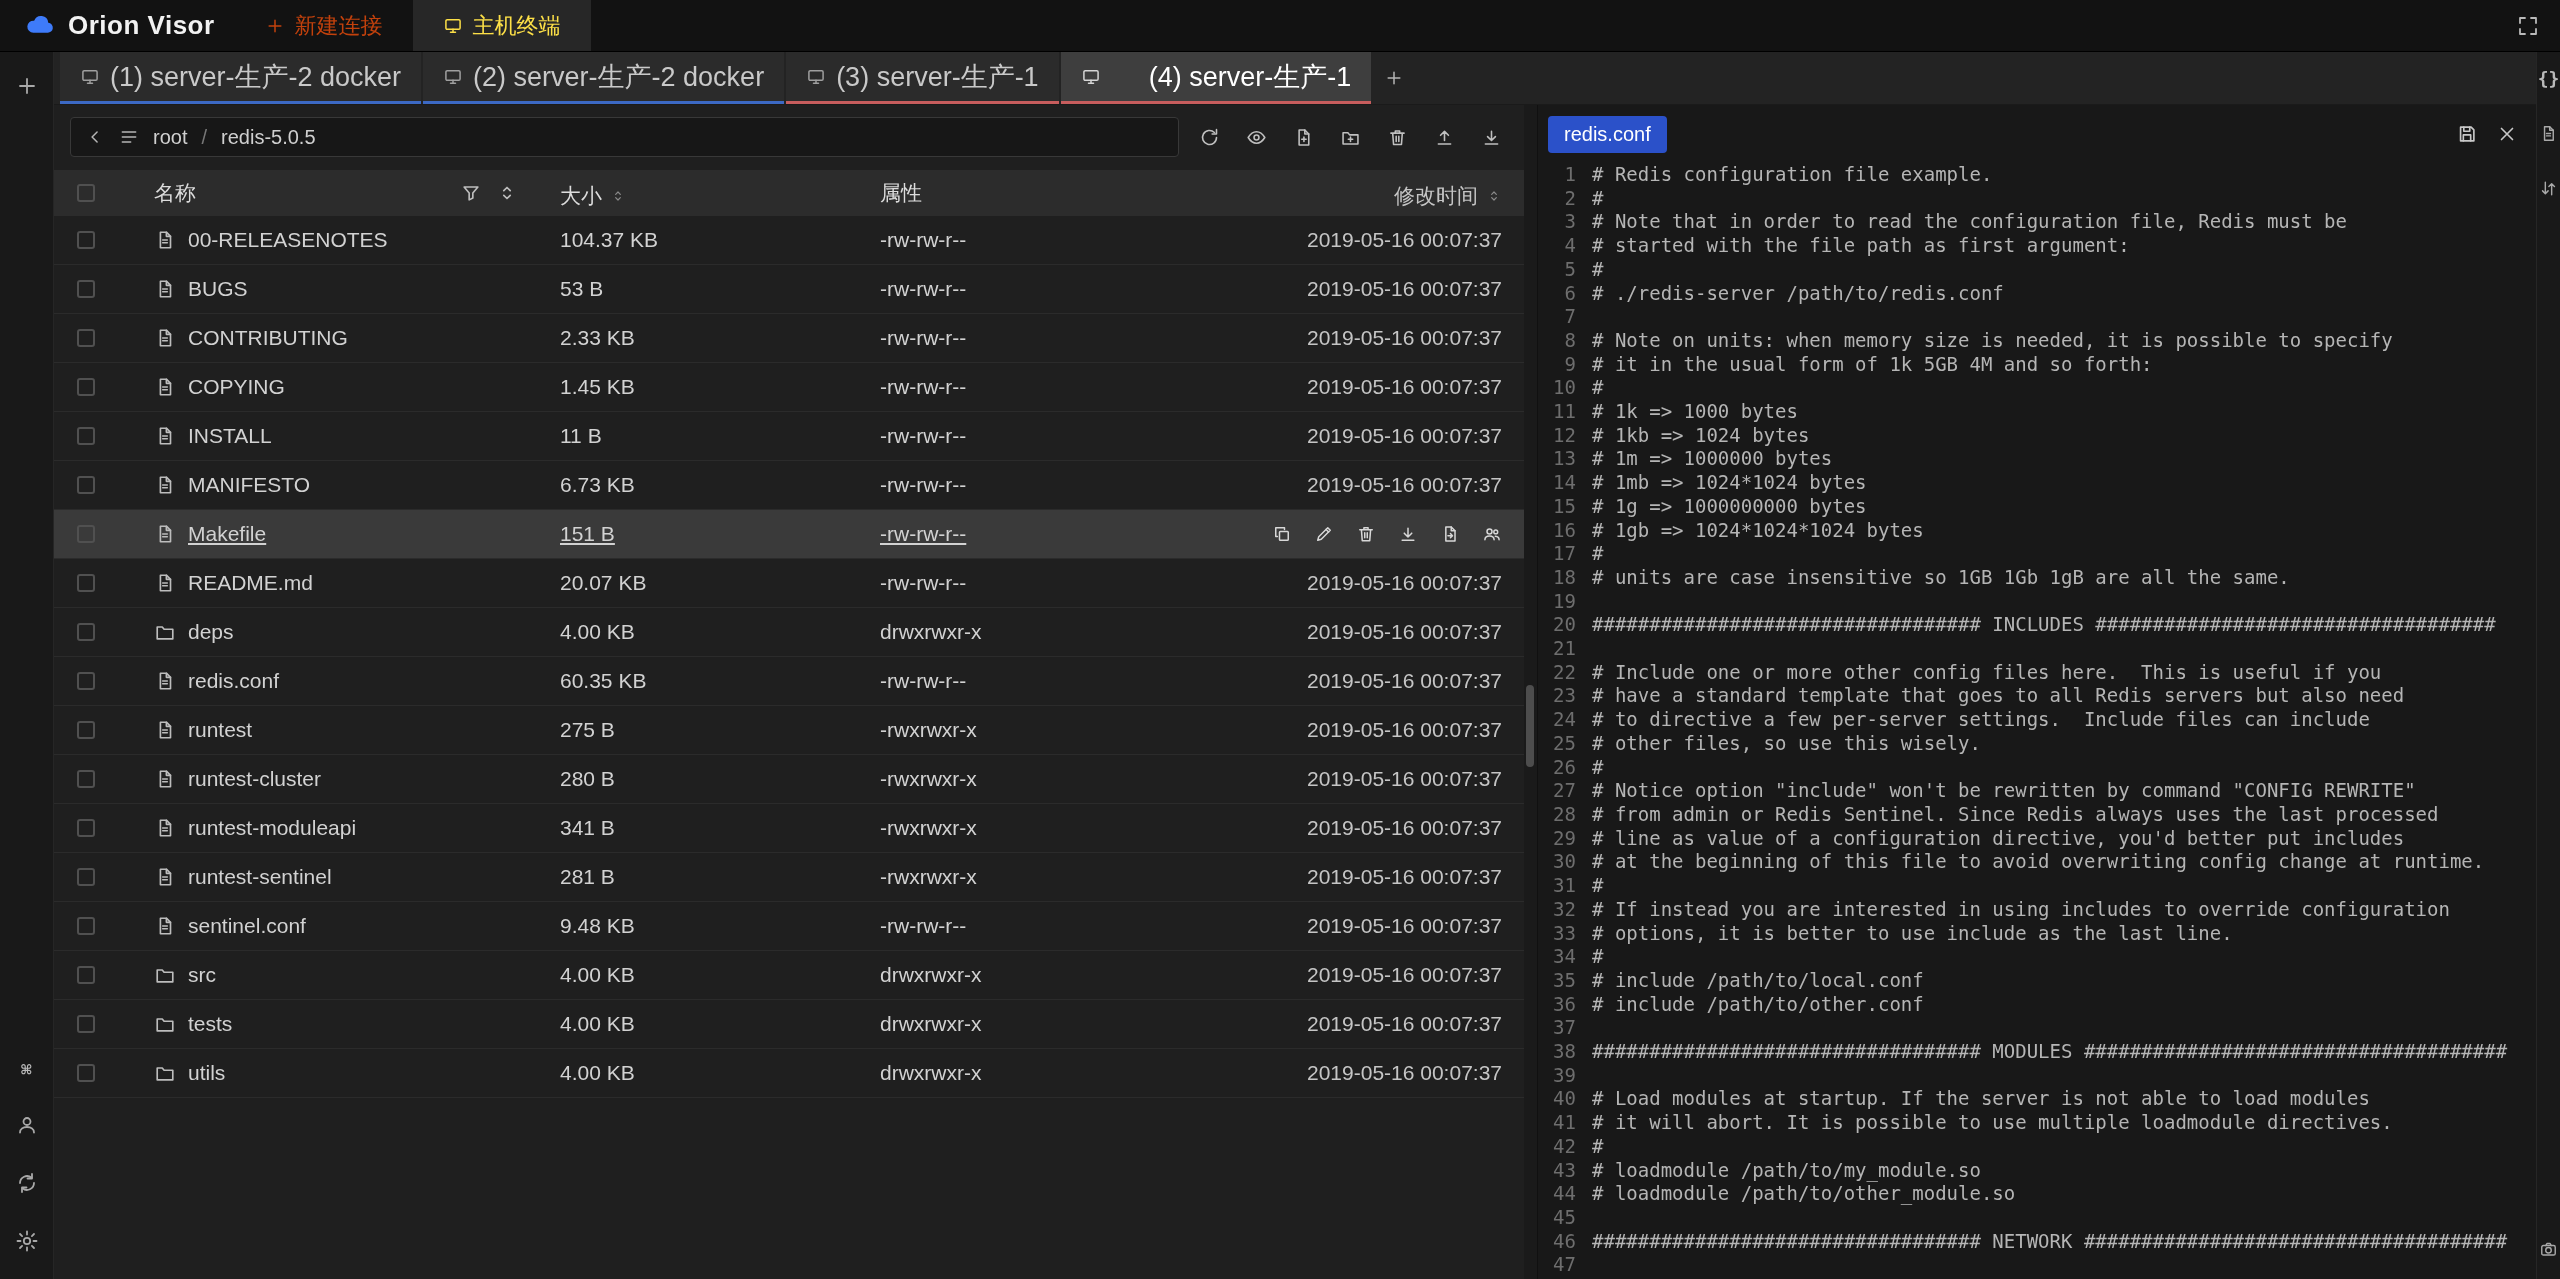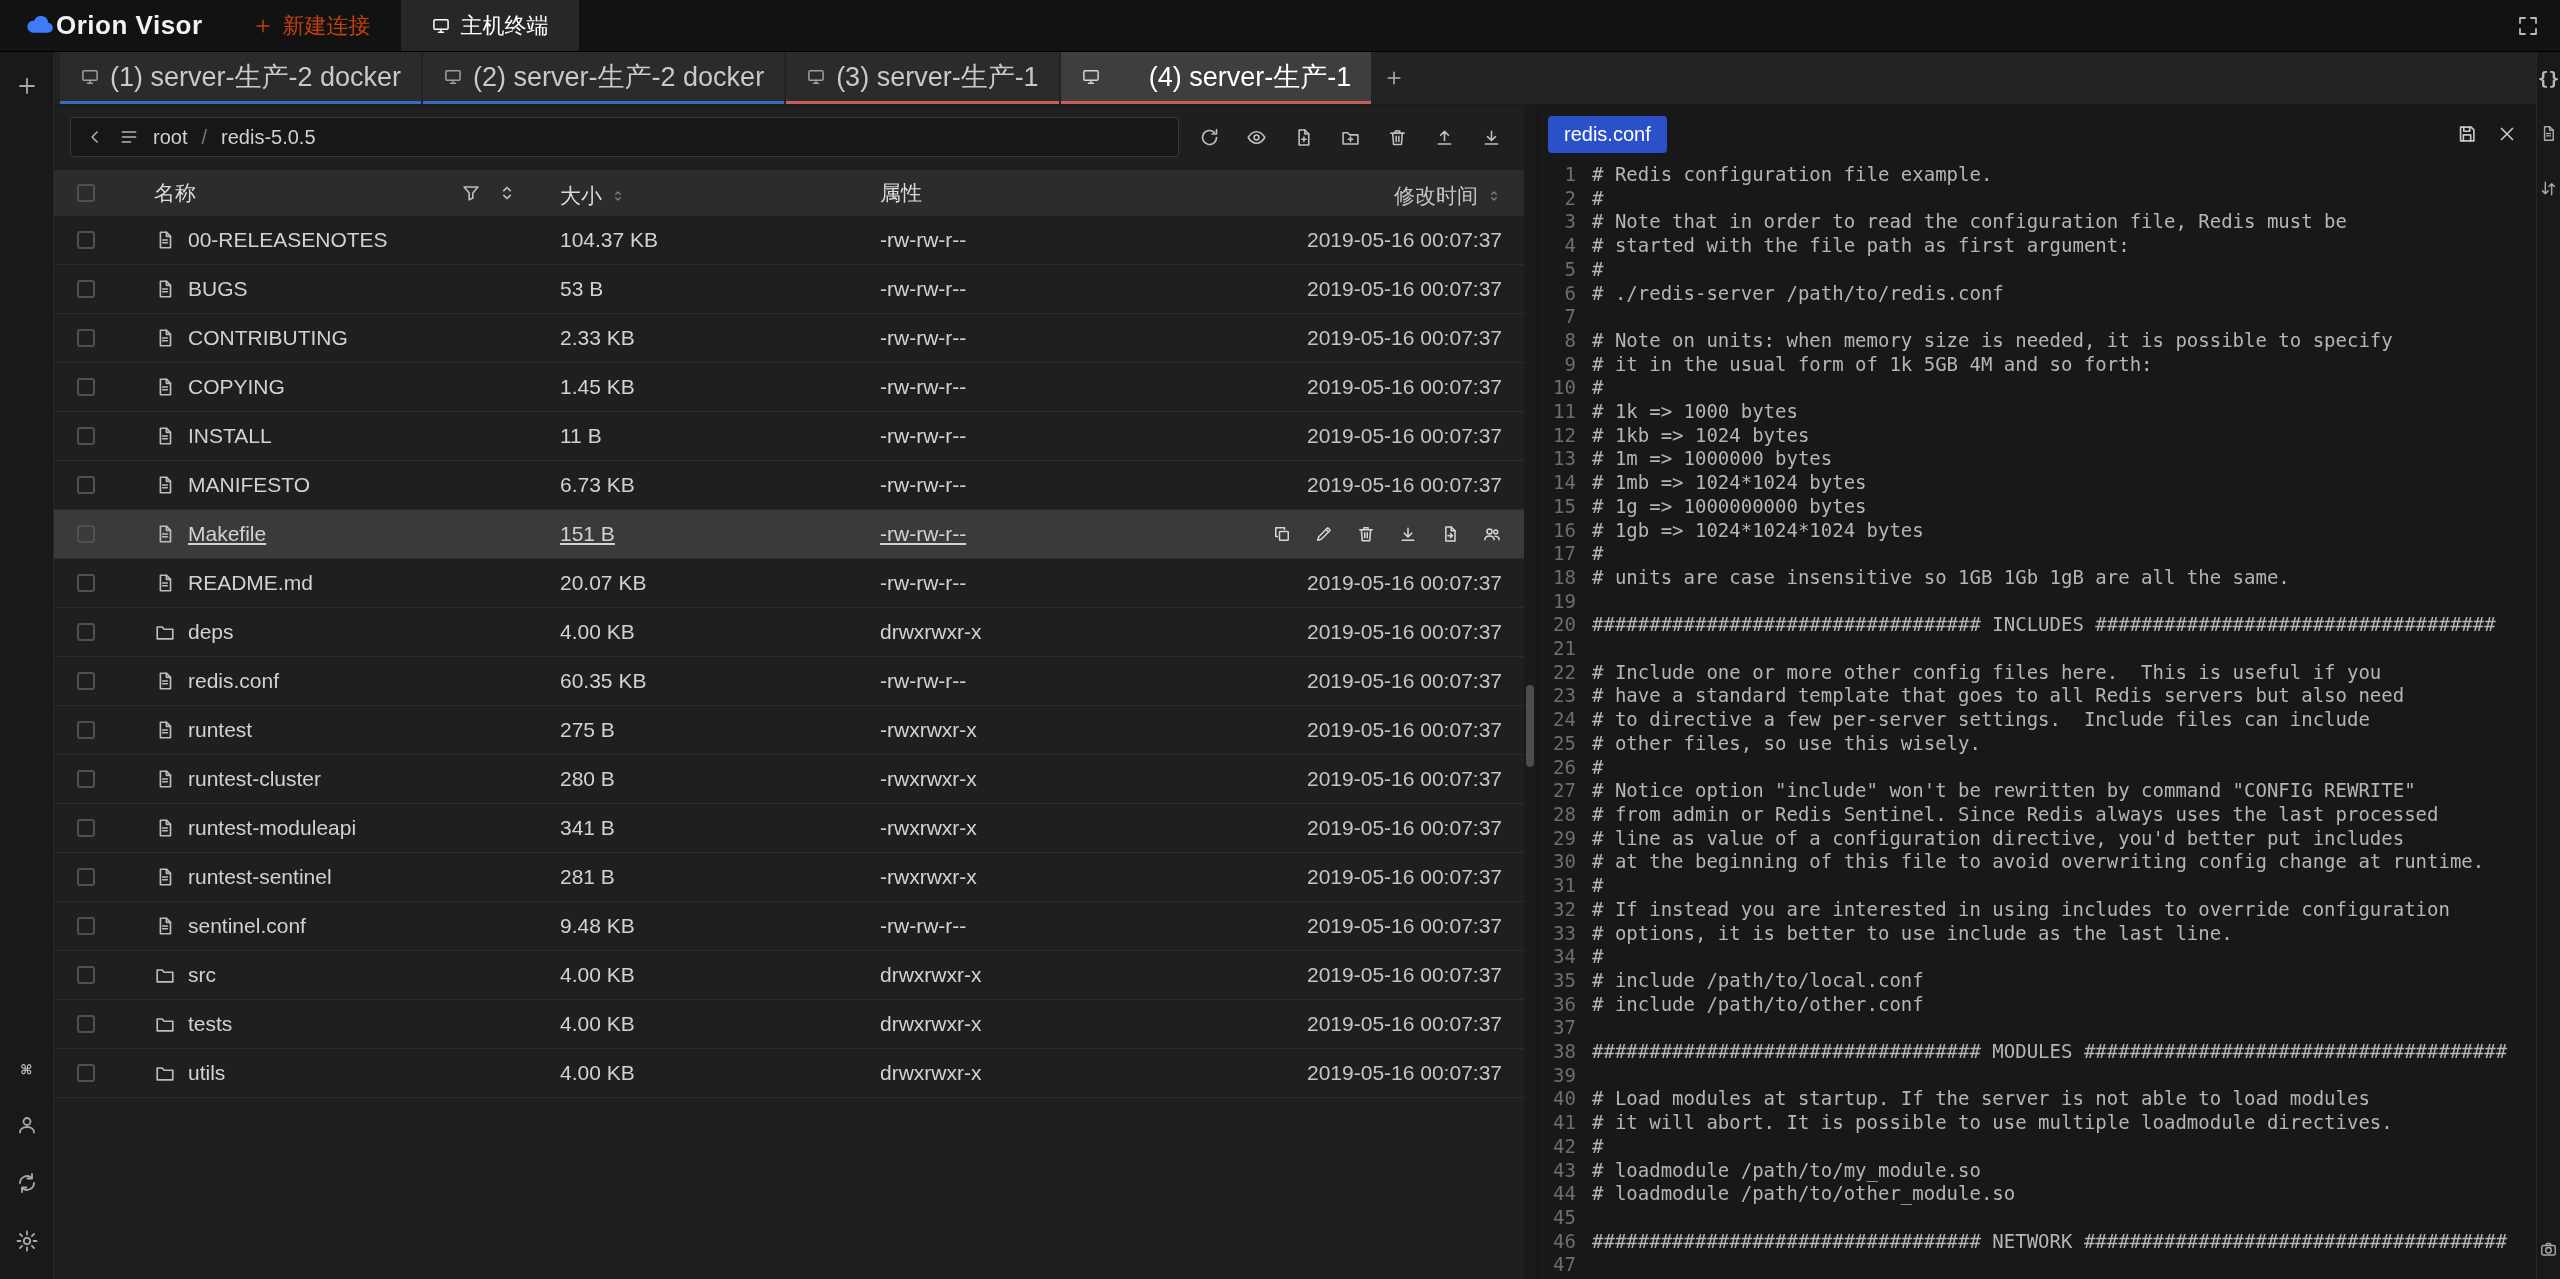--- a/index.html
+++ b/index.html
@@ -6,25 +6,25 @@
   html,body { background:#000; }
   body { font-family:"Liberation Sans", sans-serif; }
   #app { position:relative; width:2560px; height:1279px; background:#1e1e1e; color:#d6d6d6; overflow:hidden; display:flex; flex-direction:column; }
 
   .ic { width:24px; height:24px; stroke:currentColor; fill:none; stroke-width:1.8; stroke-linecap:round; stroke-linejoin:round; display:block; }
   .ic.small { width:20px; height:20px; }
   .glyph { font-family:"DejaVu Sans Mono", monospace; font-weight:bold; line-height:1; }
 
   
   .topbar { height:52px; background:#121212; display:flex; align-items:stretch; flex:0 0 auto; border-bottom:1px solid #000; }
-  .brand { display:flex; align-items:center; padding:0 20px 0 24px; }
+  .brand { display:flex; align-items:center; gap:12px; padding:0 20px 0 24px; }
   .brand .logo { width:32px; height:32px; }
   .brand-name { font-size:26px; font-weight:bold; color:#f2f2f2; letter-spacing:.5px; }
   .topnav-item { display:flex; align-items:center; gap:10px; padding:0 30px; font-size:22px; color:#c2410c; cursor:pointer; }
-  .topnav-item.active { background:#272727; color:#ffffff; }
+  .topnav-item.active { background:#272727; color:#fde047; }
   .topbar-spacer { flex:1; }
   .topbar-right { display:flex; align-items:center; padding-right:16px; }
   .iconbtn { background:none; border:none; color:#b9b9b9; cursor:pointer; display:flex; align-items:center; justify-content:center; padding:4px; }
 
   
   .content-row { flex:1; display:flex; min-height:0; }
 
   .left-rail { width:54px; background:#191919; border-right:1px solid #262626; display:flex; flex-direction:column; align-items:center; padding:18px 0 22px 0; flex:0 0 auto; }
   .rail-bottom { margin-top:auto; display:flex; flex-direction:column; align-items:center; gap:26px; }
   .left-rail .iconbtn, .right-rail .iconbtn { color:#a9a9a9; }

